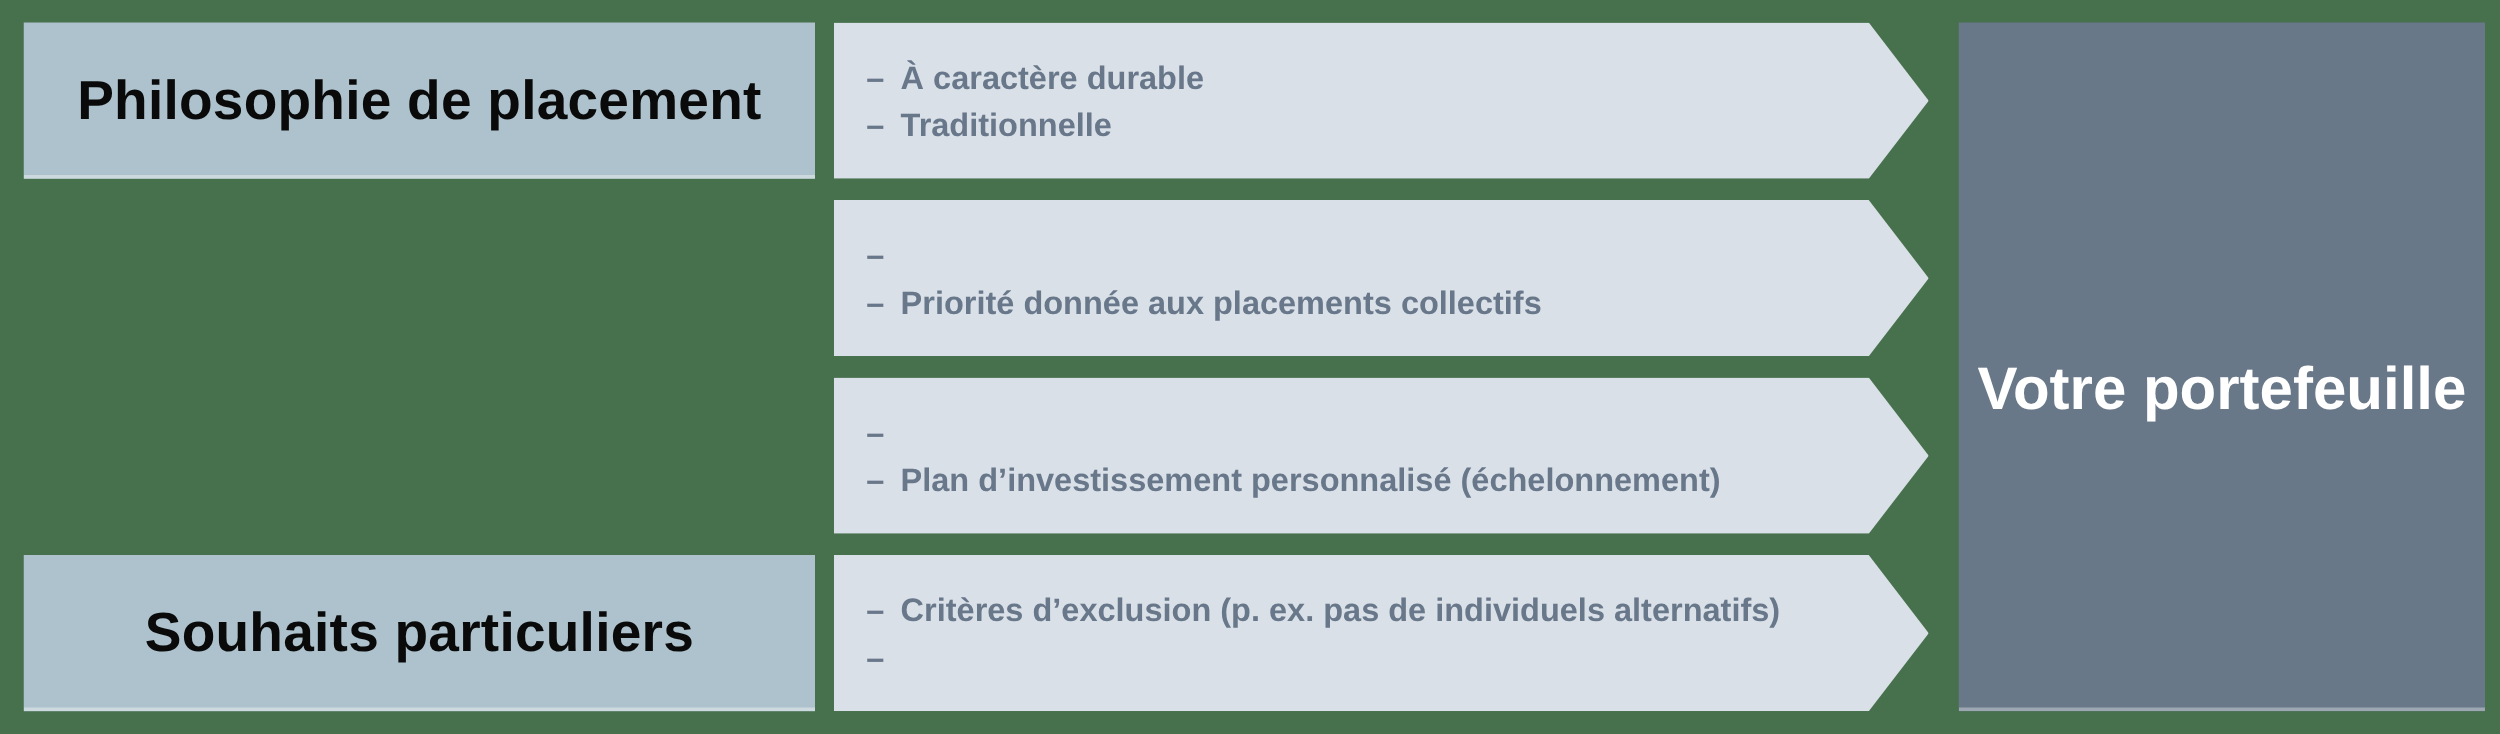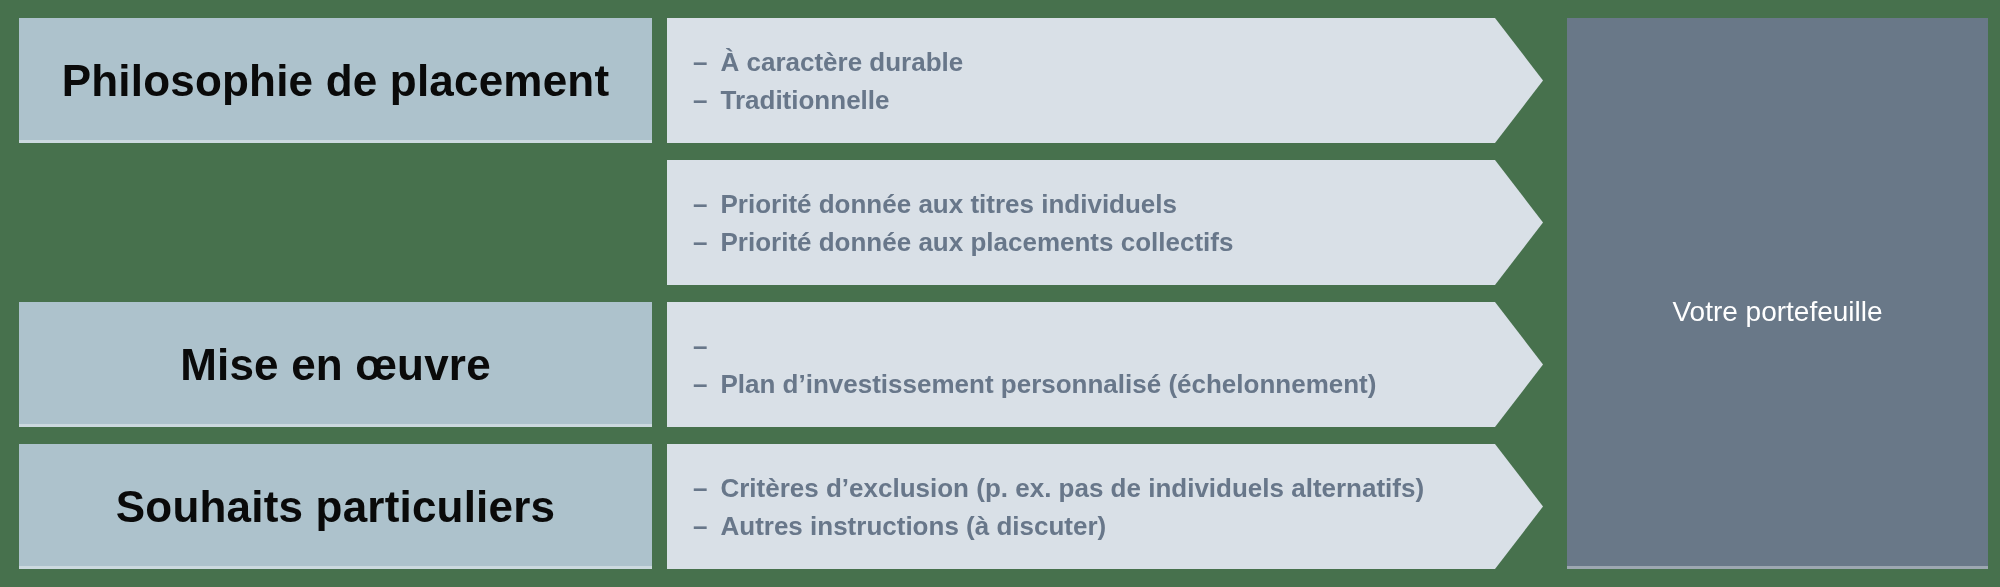--- a/index.html
+++ b/index.html
@@ -40,21 +40,21 @@
   .bullet .dash{margin-right:13px;}
   .result-box{
     grid-column:5;grid-row:1 / -1;
     background:var(--result-box,#697888);
     display:flex;flex-direction:column;align-items:center;justify-content:center;
     text-align:center;
     box-shadow:inset 0 -3px 0 rgba(255,255,255,.35);
   }
   .result-line{
     display:block;
-    font-size:28px;font-weight:400;line-height:56px;
+    font-size:48px;font-weight:700;line-height:56px;
     color:var(--result-text,#ffffff);
     margin-top:36px;
   }
   .r1{grid-row:1}.r2{grid-row:2}.r3{grid-row:3}.r4{grid-row:4}
 </style>
 </head>
 <body>
 
 <div class="canvas">
 
@@ -68,52 +68,47 @@
     </div>
     <div class="bullet">
       <span class="dash">–</span>
       <span>Traditionnelle</span>
     </div>
   </div>
 
   <div class="arrow r2">
     <div class="bullet">
       <span class="dash">–</span>
-      <span>Priorité donnée aux titres individuels</span>
     </div>
     <div class="bullet">
       <span class="dash">–</span>
       <span>Priorité donnée aux placements collectifs</span>
     </div>
   </div>
 
-  <div class="label-box r3">
-    <span class="row-label">Mise en œuvre</span>
-  </div>
   <div class="arrow r3">
     <div class="bullet">
       <span class="dash">–</span>
     </div>
     <div class="bullet">
       <span class="dash">–</span>
       <span>Plan d’investissement personnalisé (échelonnement)</span>
     </div>
   </div>
 
   <div class="label-box r4">
     <span class="row-label">Souhaits particuliers</span>
   </div>
   <div class="arrow r4">
     <div class="bullet">
       <span class="dash">–</span>
       <span>Critères d’exclusion (p. ex. pas de individuels alternatifs)</span>
     </div>
     <div class="bullet">
       <span class="dash">–</span>
-      <span>Autres instructions (à discuter)</span>
     </div>
   </div>
 
   <div class="result-box">
     <span class="result-line">Votre portefeuille</span>
   </div>
 
 </div>
 
 </body></html>

